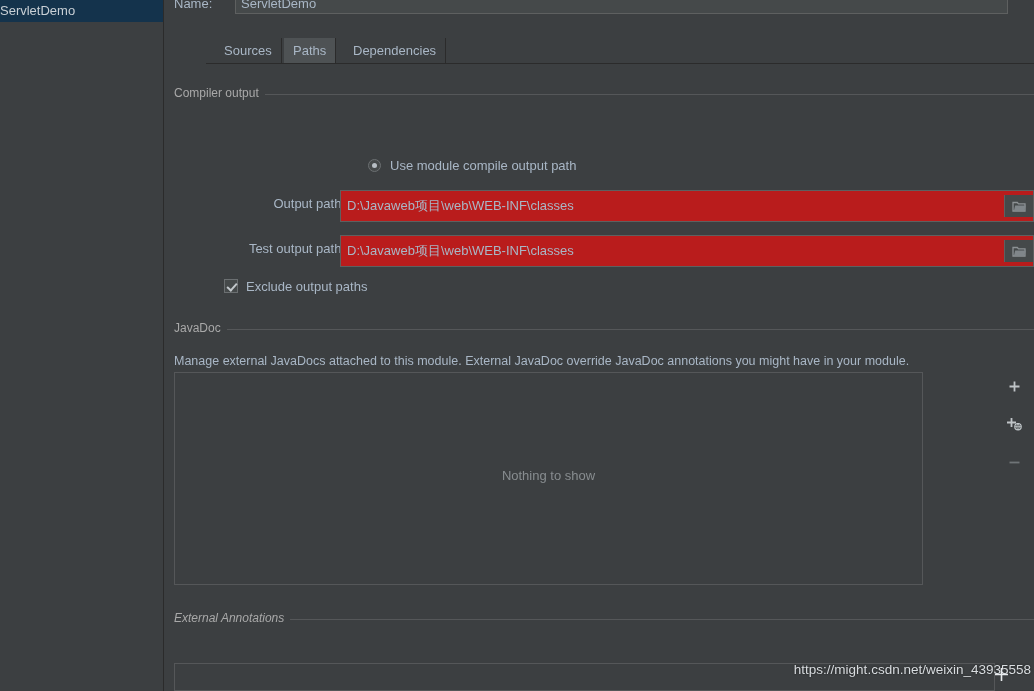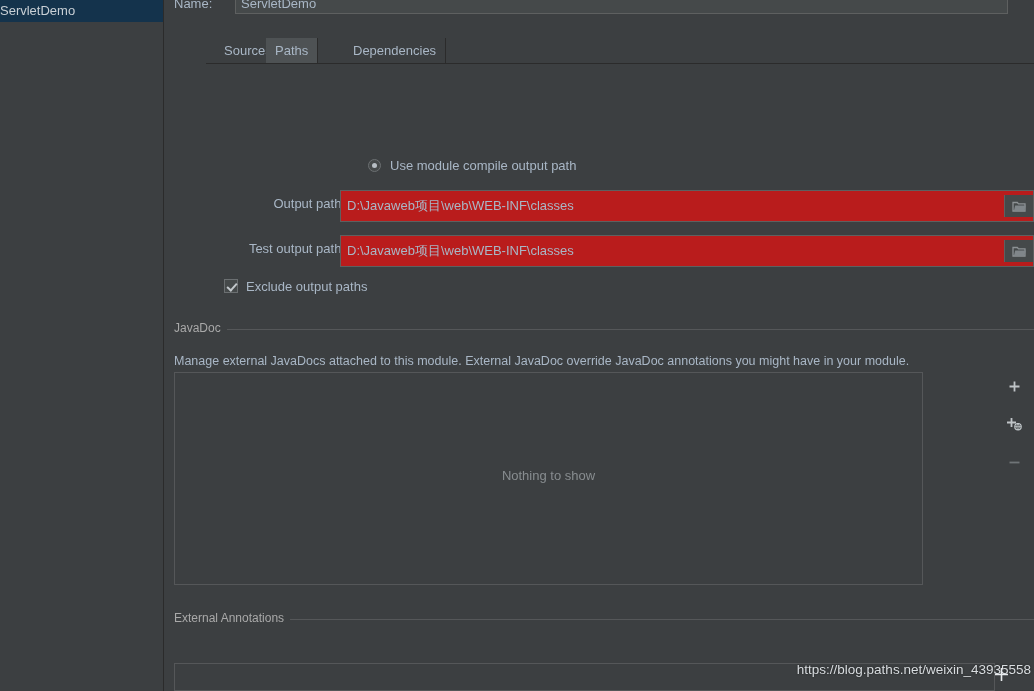--- a/index.html
+++ b/index.html
@@ -301,28 +301,34 @@
 
   <div id="name-row">
     <span id="name-label">Name:</span>
     <input id="name-input" type="text" value="ServletDemo" style="">
   </div>
 
   <div id="tabstrip">
     <div class="tab" style="left:9px;">
       <span>Sources</span>
     </div>
-    <div class="tab active" style="left:60px;">
+    <div class="tab active" style="left:78px;">
       <span>Paths</span>
     </div>
     <div class="tab" style="left:138px;">
       <span>Dependencies</span>
     </div>
   </div>
 
+  <div class="group" style="top:86px;">
+    <div class="group-title-row">
+      <div class="group-line"></div>
+      <div class="group-title">Compiler output</div>
+    </div>
+  </div>
 
 
   <div class="radio-row" style="left:203px; top:155px;">
     <span class="radio checked"></span>
     <span class="radio-label">Use module compile output path</span>
   </div>
 
   <div class="field-label" style="left:60px; top:196px; width:120px;">Output path:</div>
   <div class="path-field" style="left:175px; top:190px; width:694px;">
     <span class="path-text">D:\Javaweb项目\web\WEB-INF\classes</span>
@@ -376,28 +382,28 @@
         <path d="M8.8 9.7h6.4M12 6.5c1.6 1.9 1.6 4.5 0 6.4M12 6.5c-1.6 1.9-1.6 4.5 0 6.4" fill="none" stroke="#c8ced1" stroke-width="0.8"></path>
       </svg>
     </div>
     <div class="tb-btn" style="margin-top:10px;">
       <svg width="13" height="13" viewBox="0 0 13 13">
         <path d="M1.5 6.5h10" stroke="#6f7477" stroke-width="1.8"></path>
       </svg>
     </div>
   </div>
 
-  <div class="group" style="top:611px;">
+  <div class="group" style="top:611px;font-style:italic;">
     <div class="group-title-row">
       <div class="group-line"></div>
       <div class="group-title">External Annotations</div>
     </div>
   </div>
 
 
   <div class="list-panel" style="left:9px; top:663px; width:821px; height:28px;"></div>
 
 </div>
 
-<div id="watermark">https://blog.paths.net/weixin_43935558</div>
+<div id="watermark">https://might.csdn.net/weixin_43935558</div>
 <svg id="cursor" viewBox="0 0 15 15">
   <path d="M7.5 1v13M1 7.5h13" stroke="#e8ebed" stroke-width="1.6"></path>
 </svg>
 
 </body></html>

